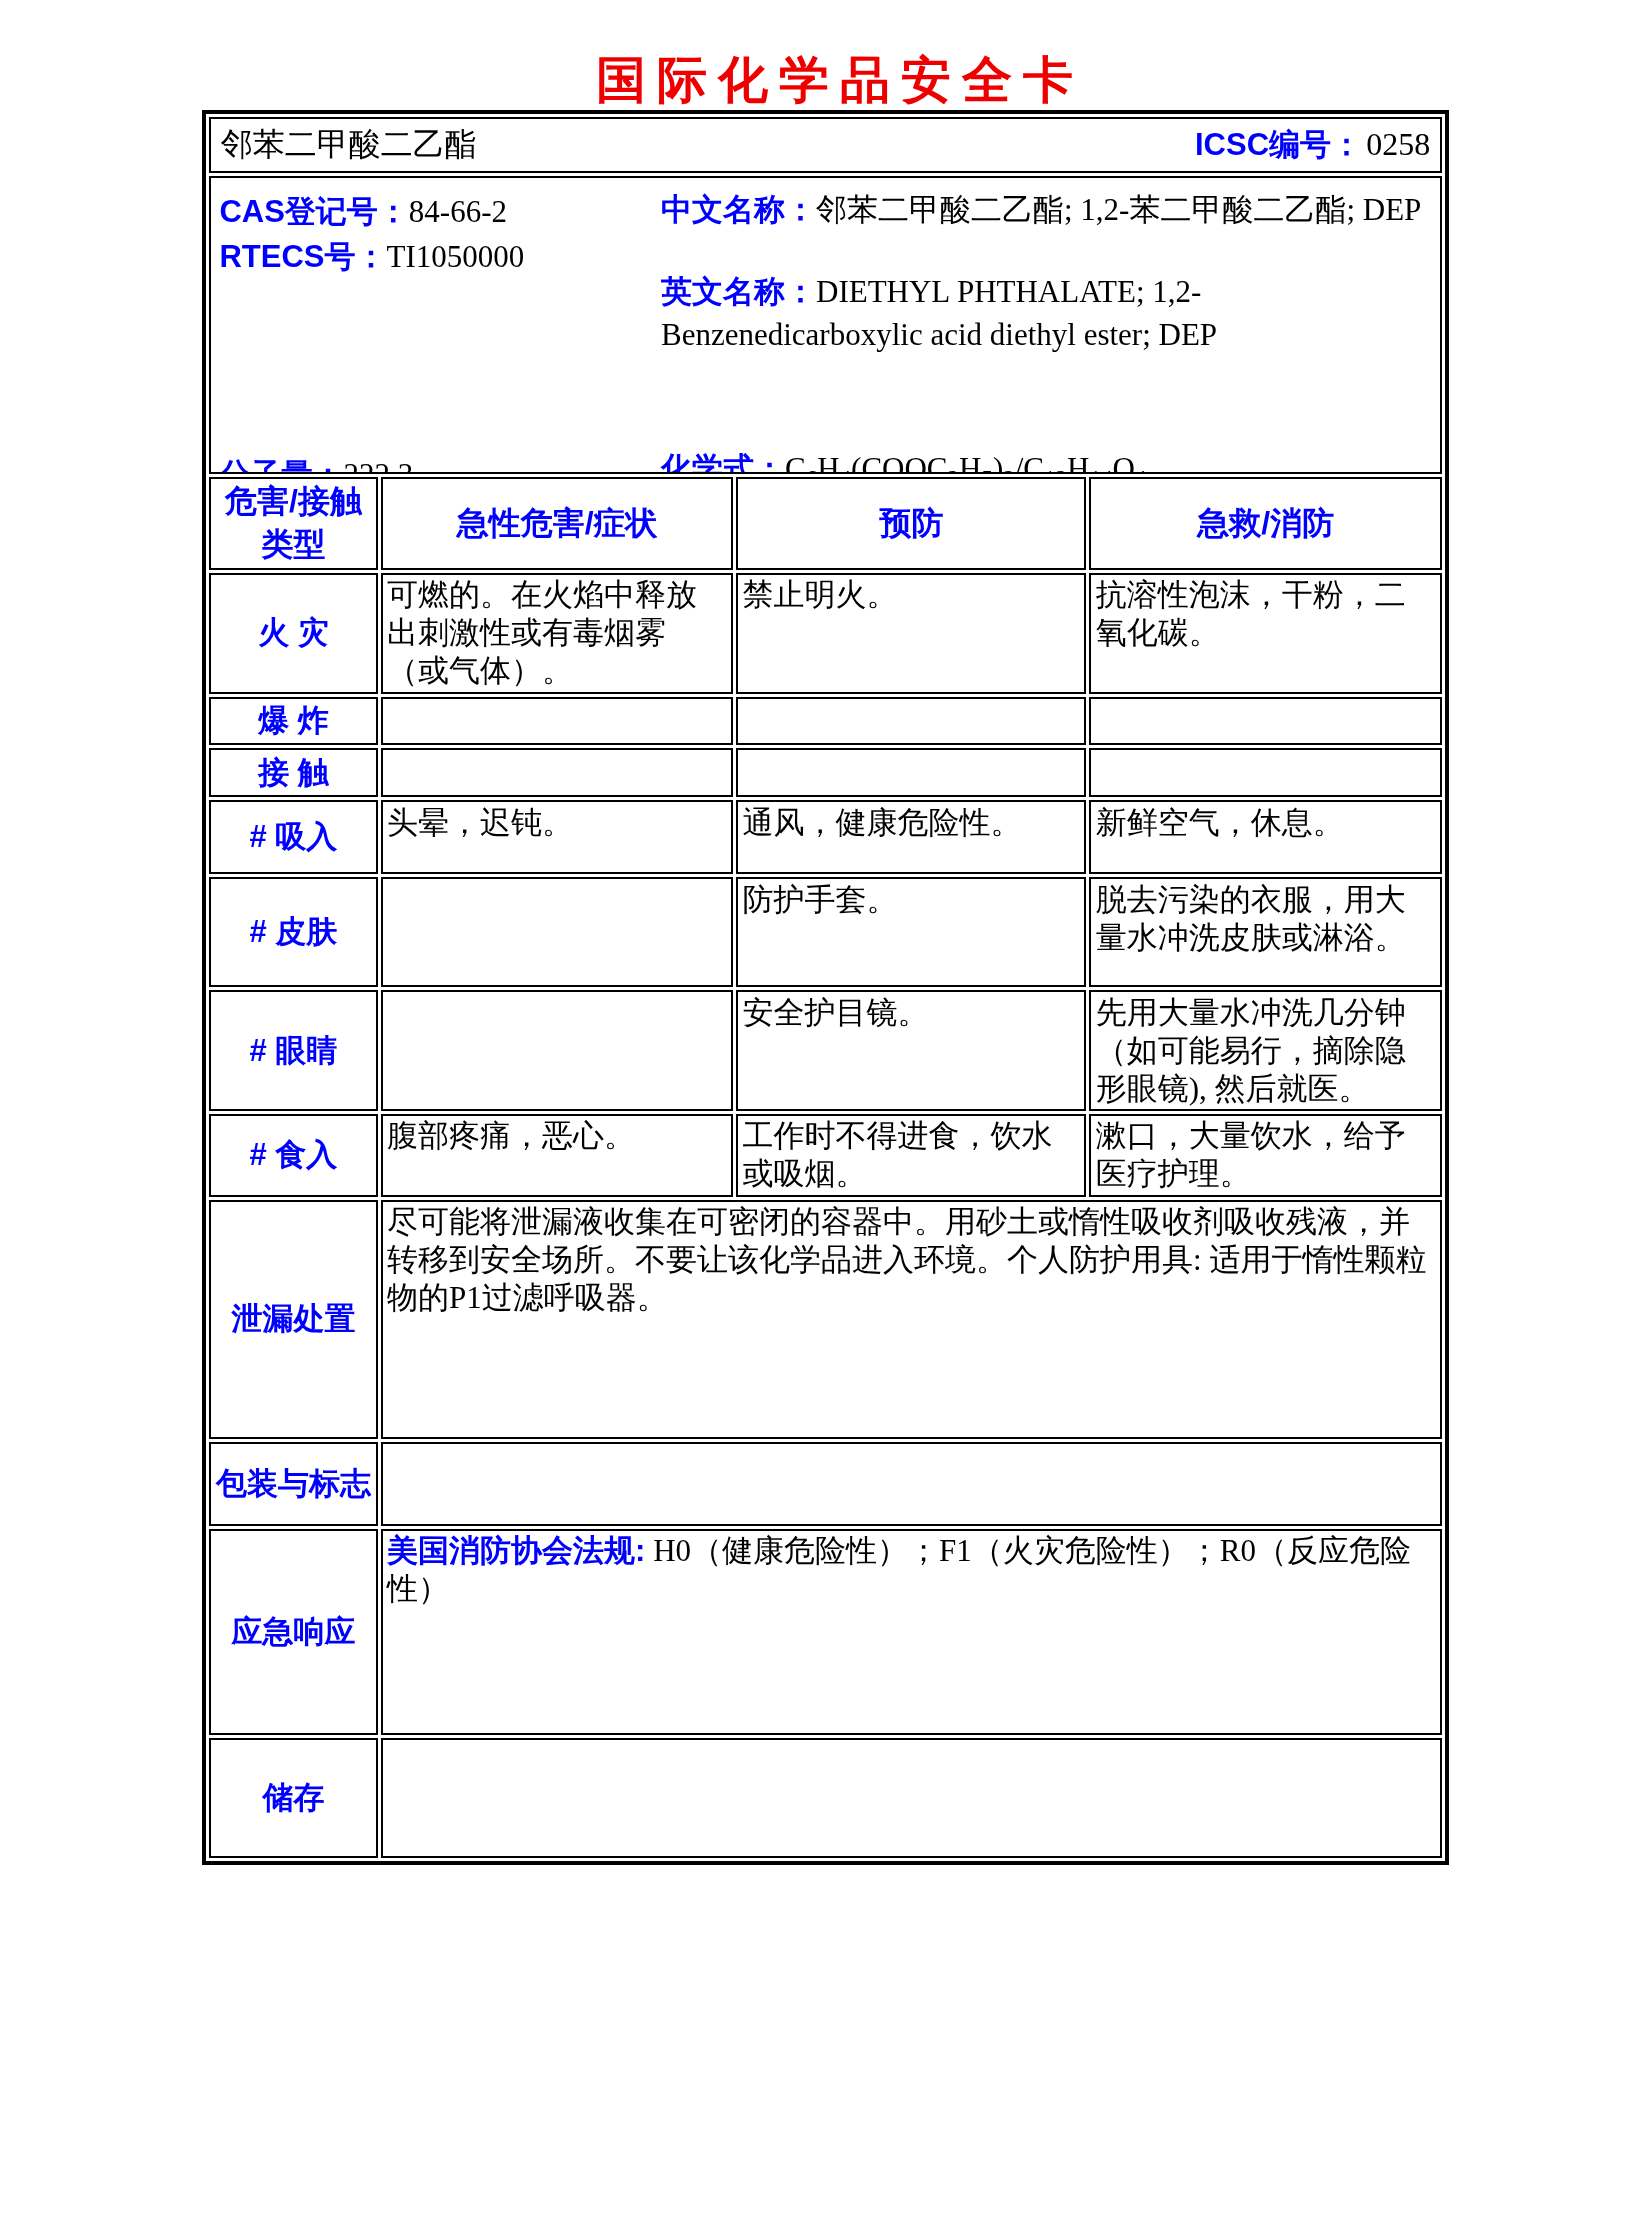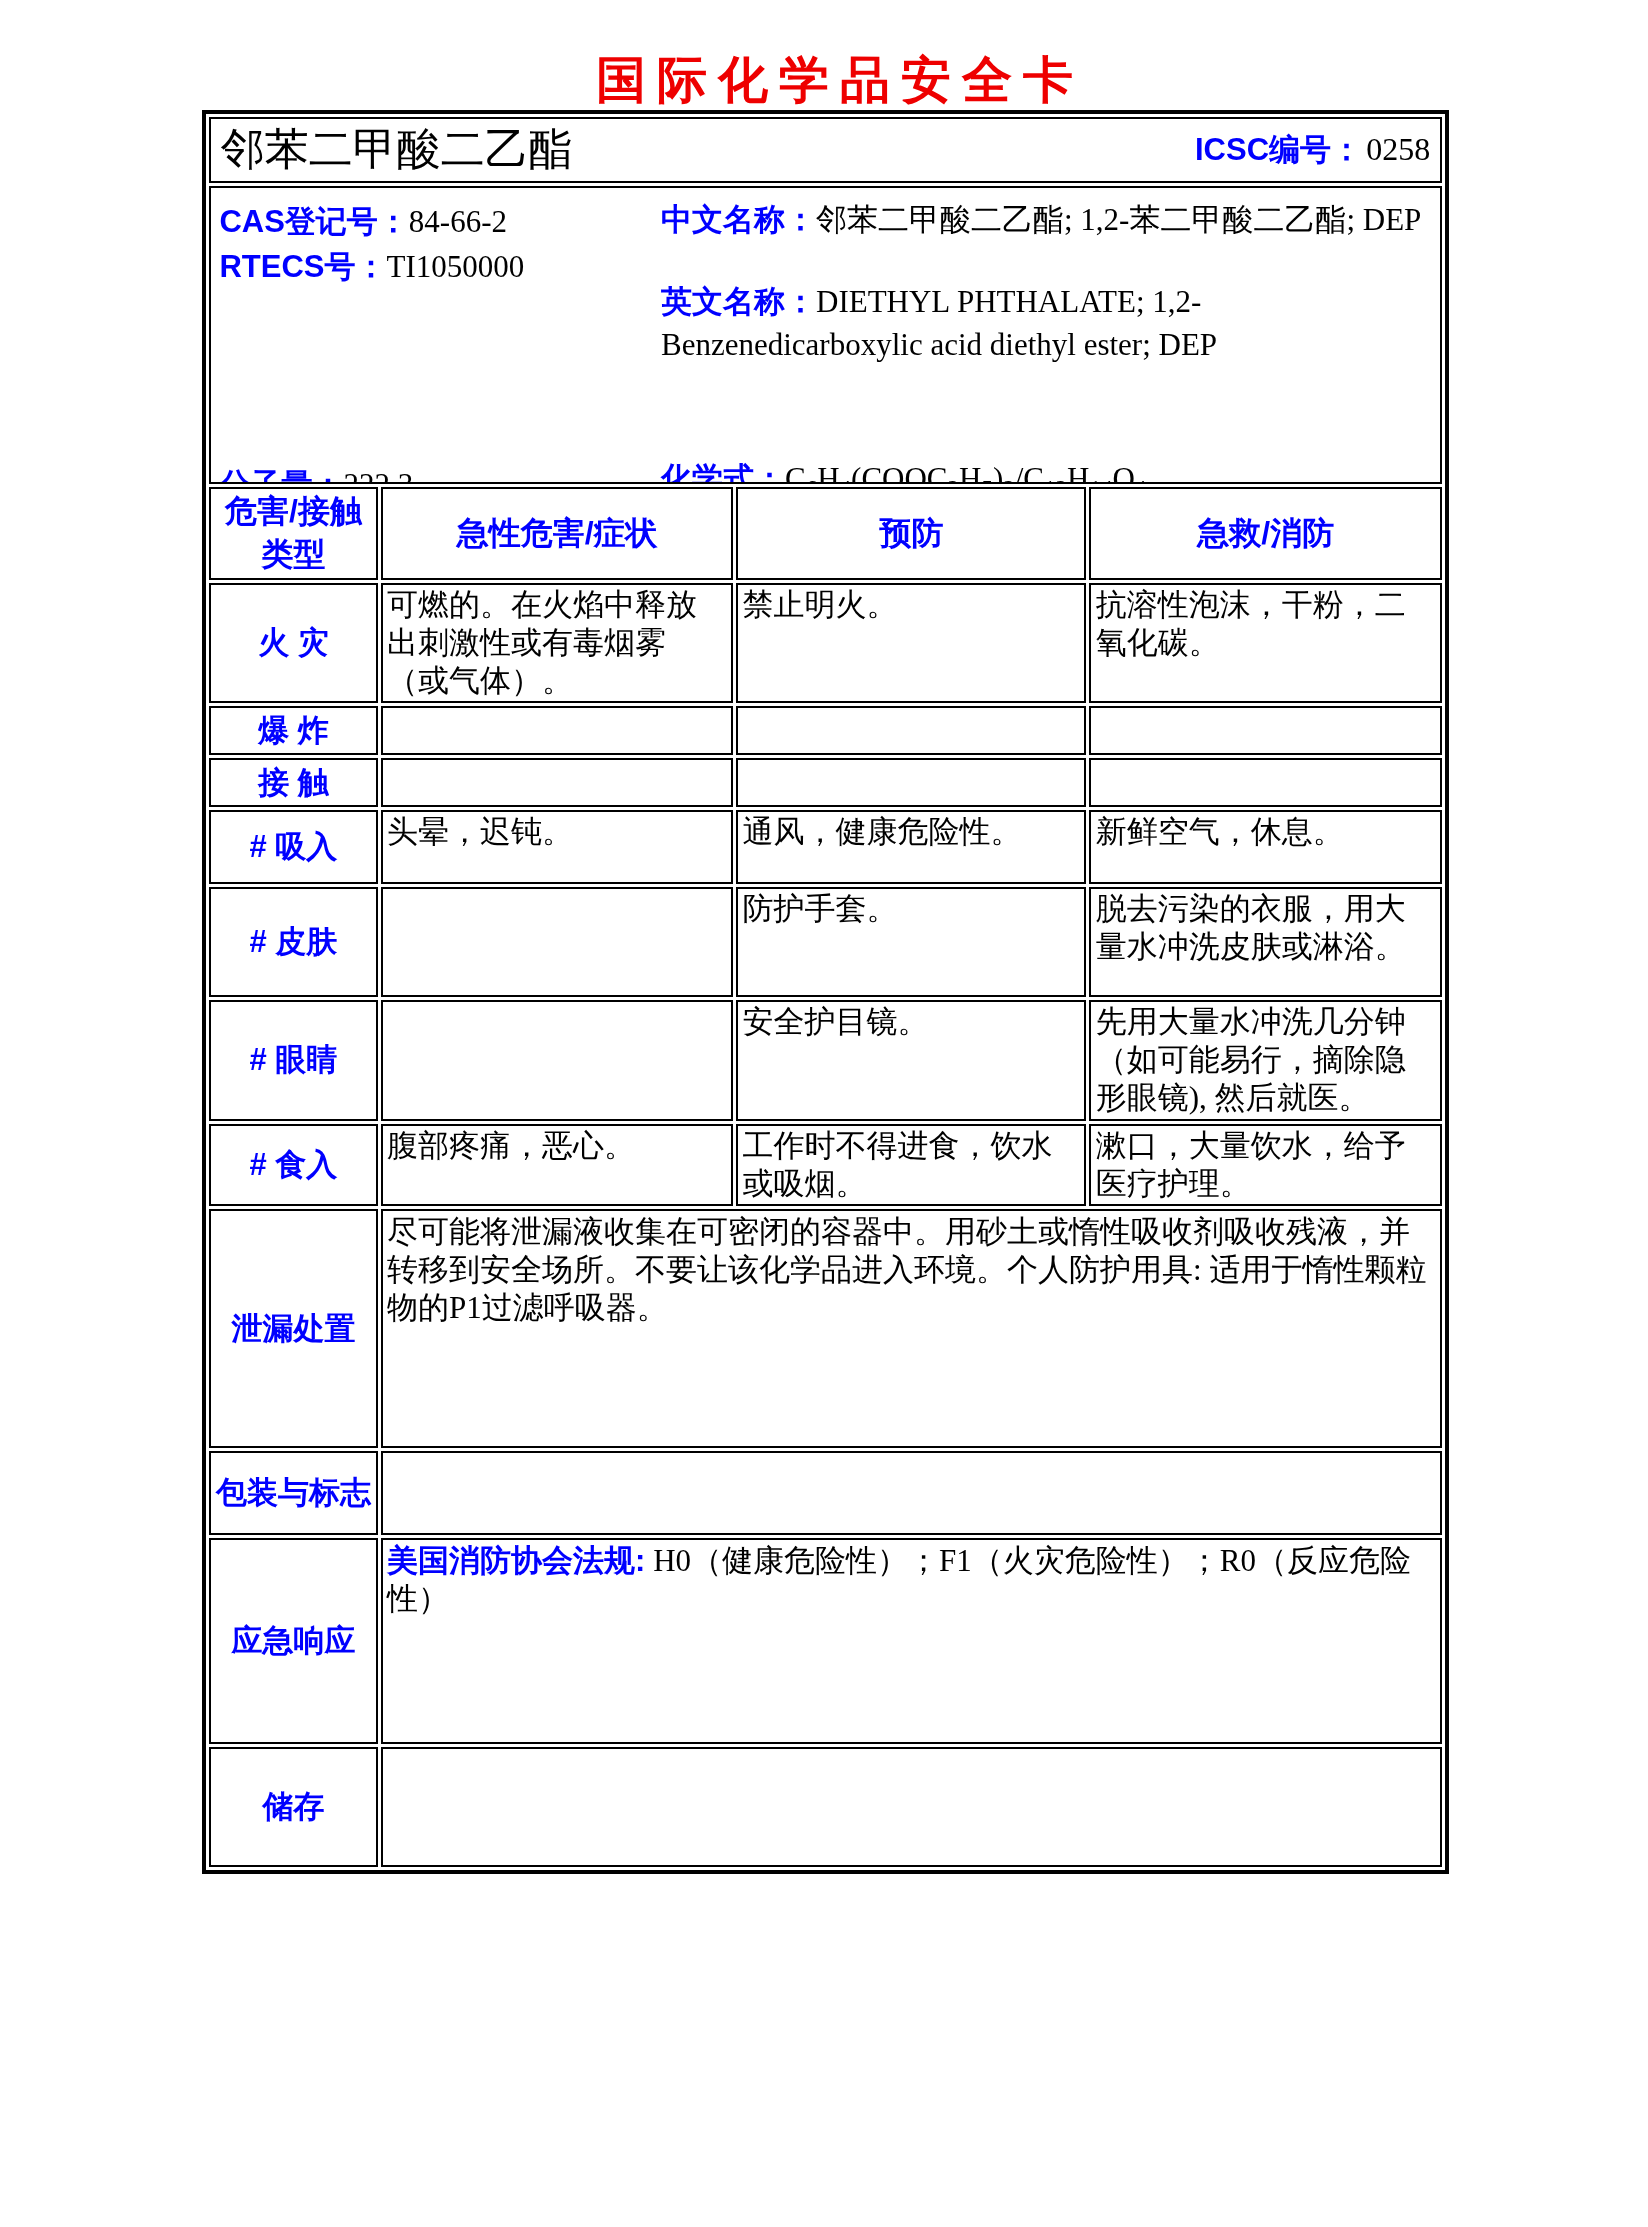--- a/index.html
+++ b/index.html
@@ -32,21 +32,21 @@
   .serif{font-family:"Liberation Serif","DejaVu Serif",serif;}
   .blue{
     color:#0000FF;font-weight:bold;
     font-family:"Liberation Sans","DejaVu Sans",sans-serif;
   }
   .content-text{font-size:31px;line-height:38px;color:#000;}
   .label-text{font-size:31px;line-height:38px;}
   
   td.name-cell{height:56px;vertical-align:middle;}
   .name-flex{display:flex;justify-content:space-between;align-items:center;padding:0 5.6px;}
-  .chem-name{font-size:44px;}
+  .chem-name{font-size:32px;}
   .icsc-group{white-space:nowrap;}
   .icsc-group .num{font-size:32px;font-weight:normal;color:#000;
     font-family:"Liberation Serif","DejaVu Serif",serif;margin-left:4.2px;}
   
   td.info-cell{height:298px;position:relative;padding:0;}
   .info-cell .abs{position:absolute;}
   .cas-block{left:8.4px;top:11px;line-height:45px;font-size:31px;white-space:nowrap;}
   .names-block{left:450px;top:11px;width:780px;font-size:31px;line-height:42px;}
   .en-block{margin-top:39px;line-height:43px;}
   .mw-line{left:8.4px;top:276px;font-size:31px;white-space:nowrap;}

